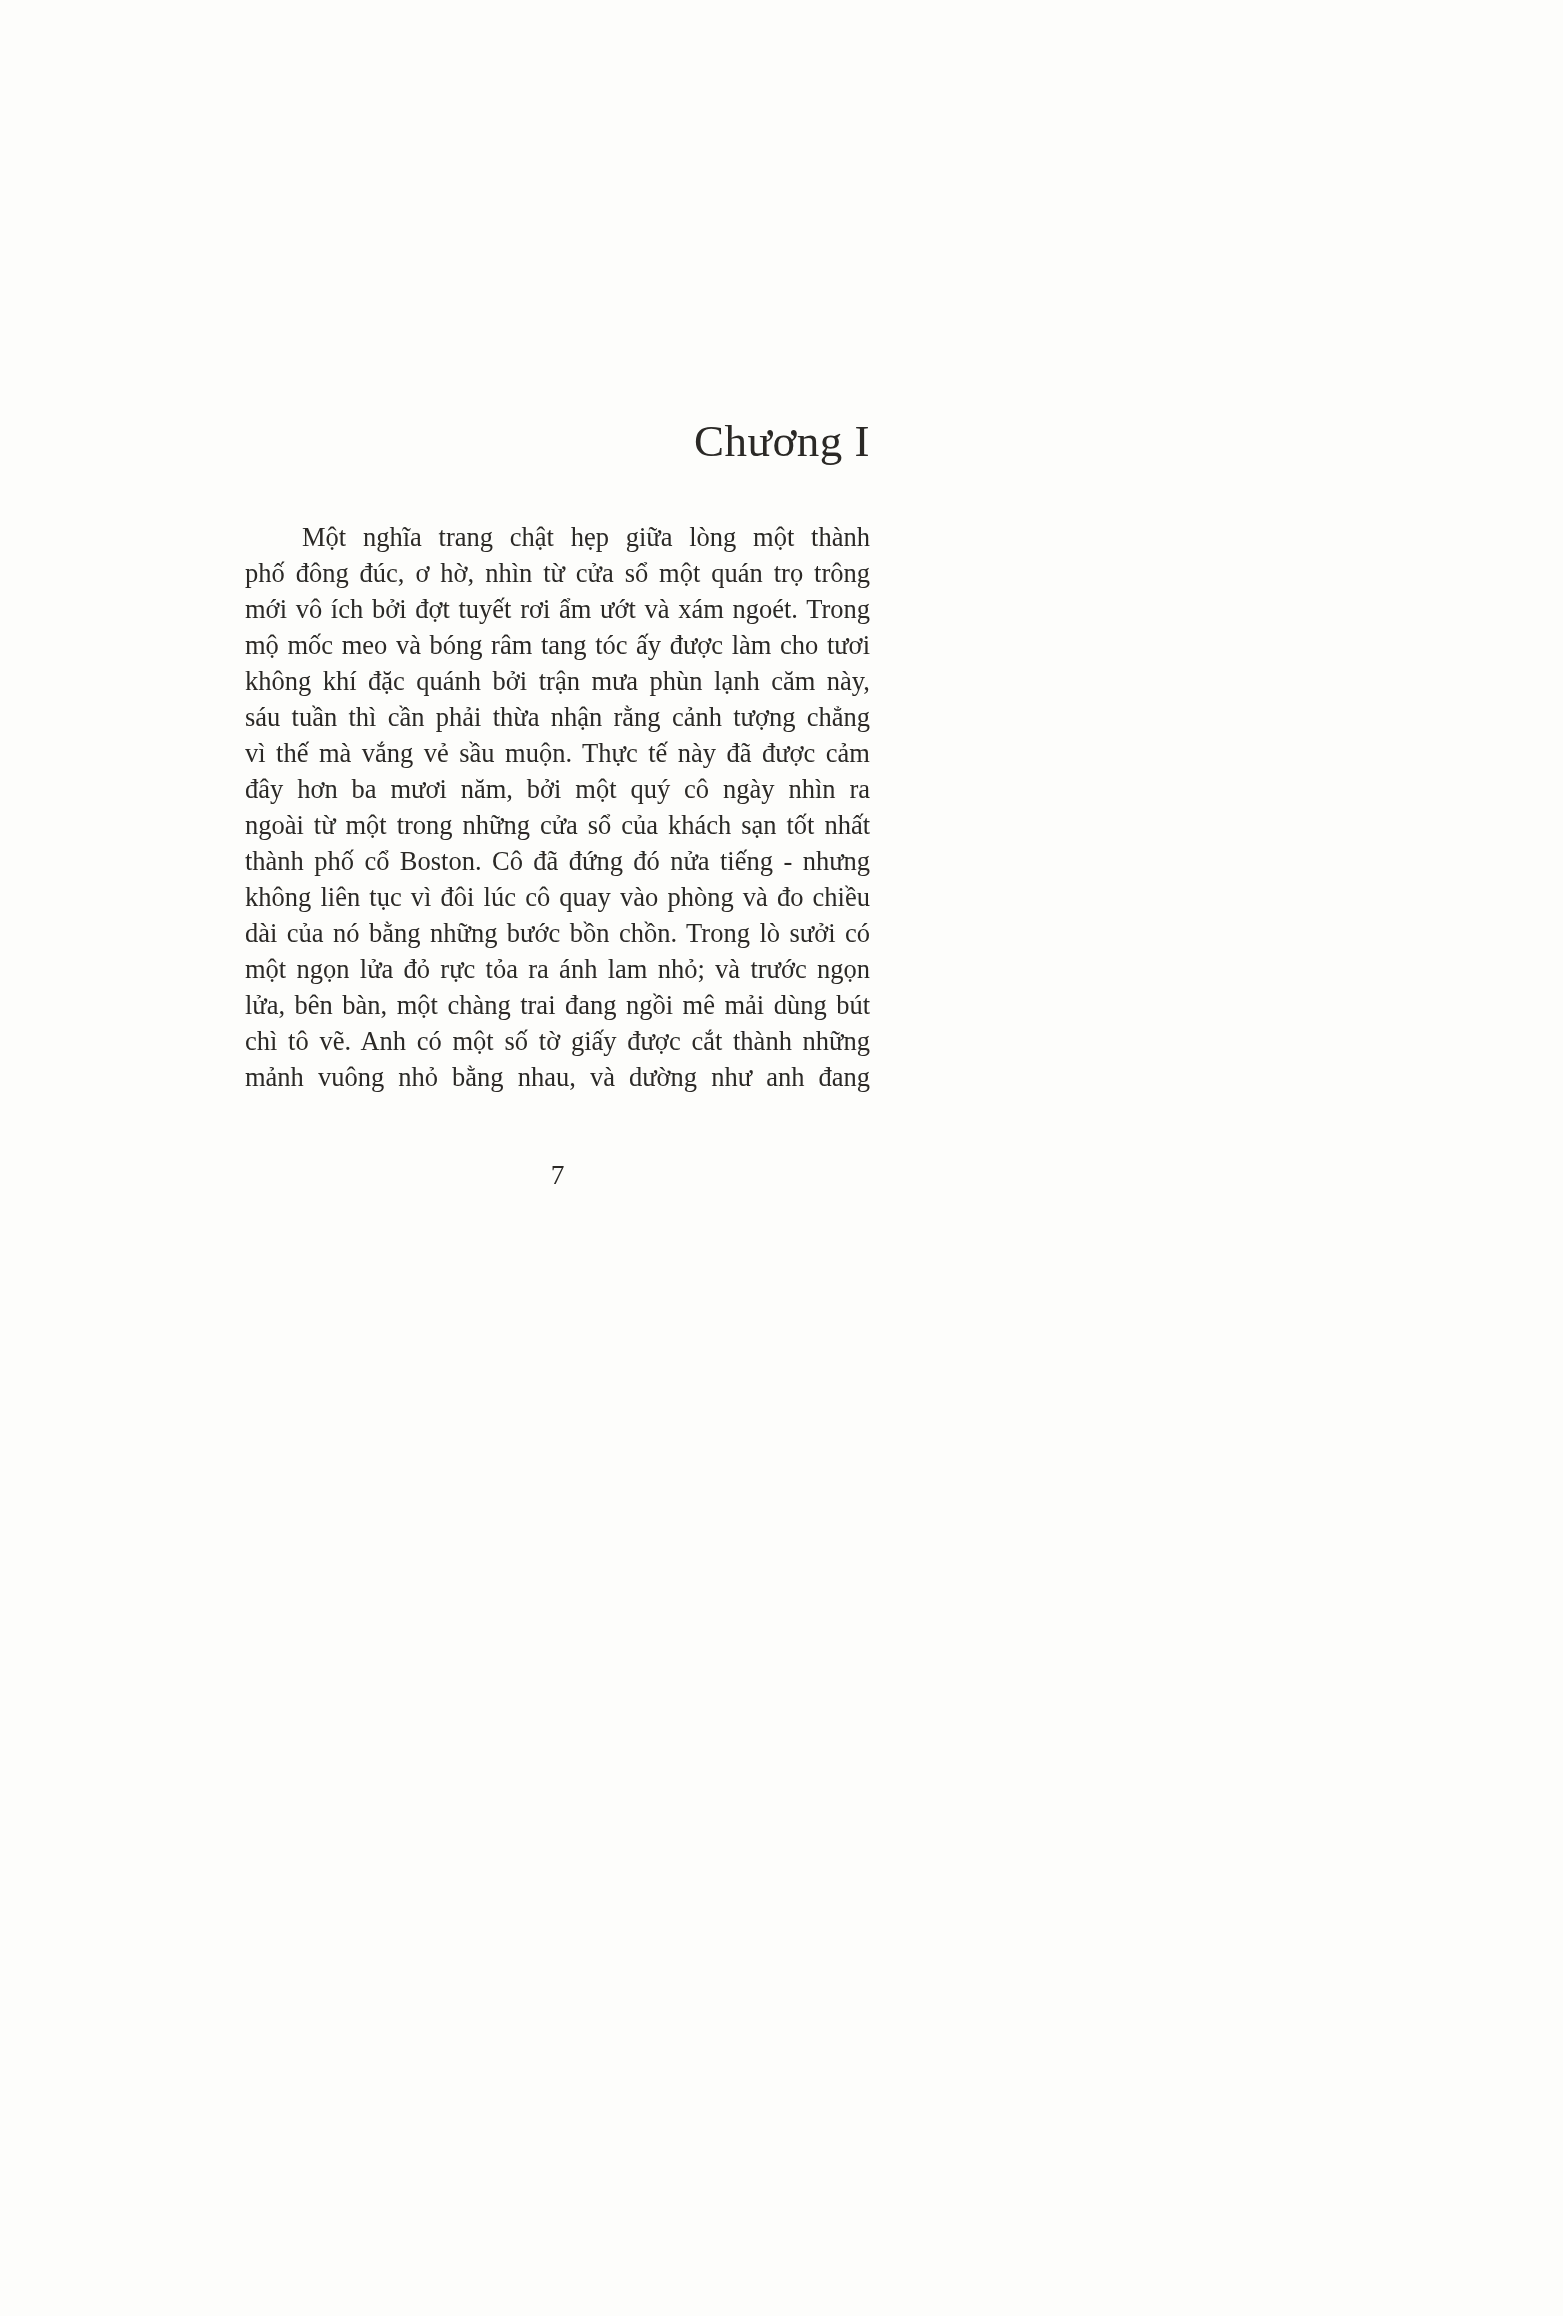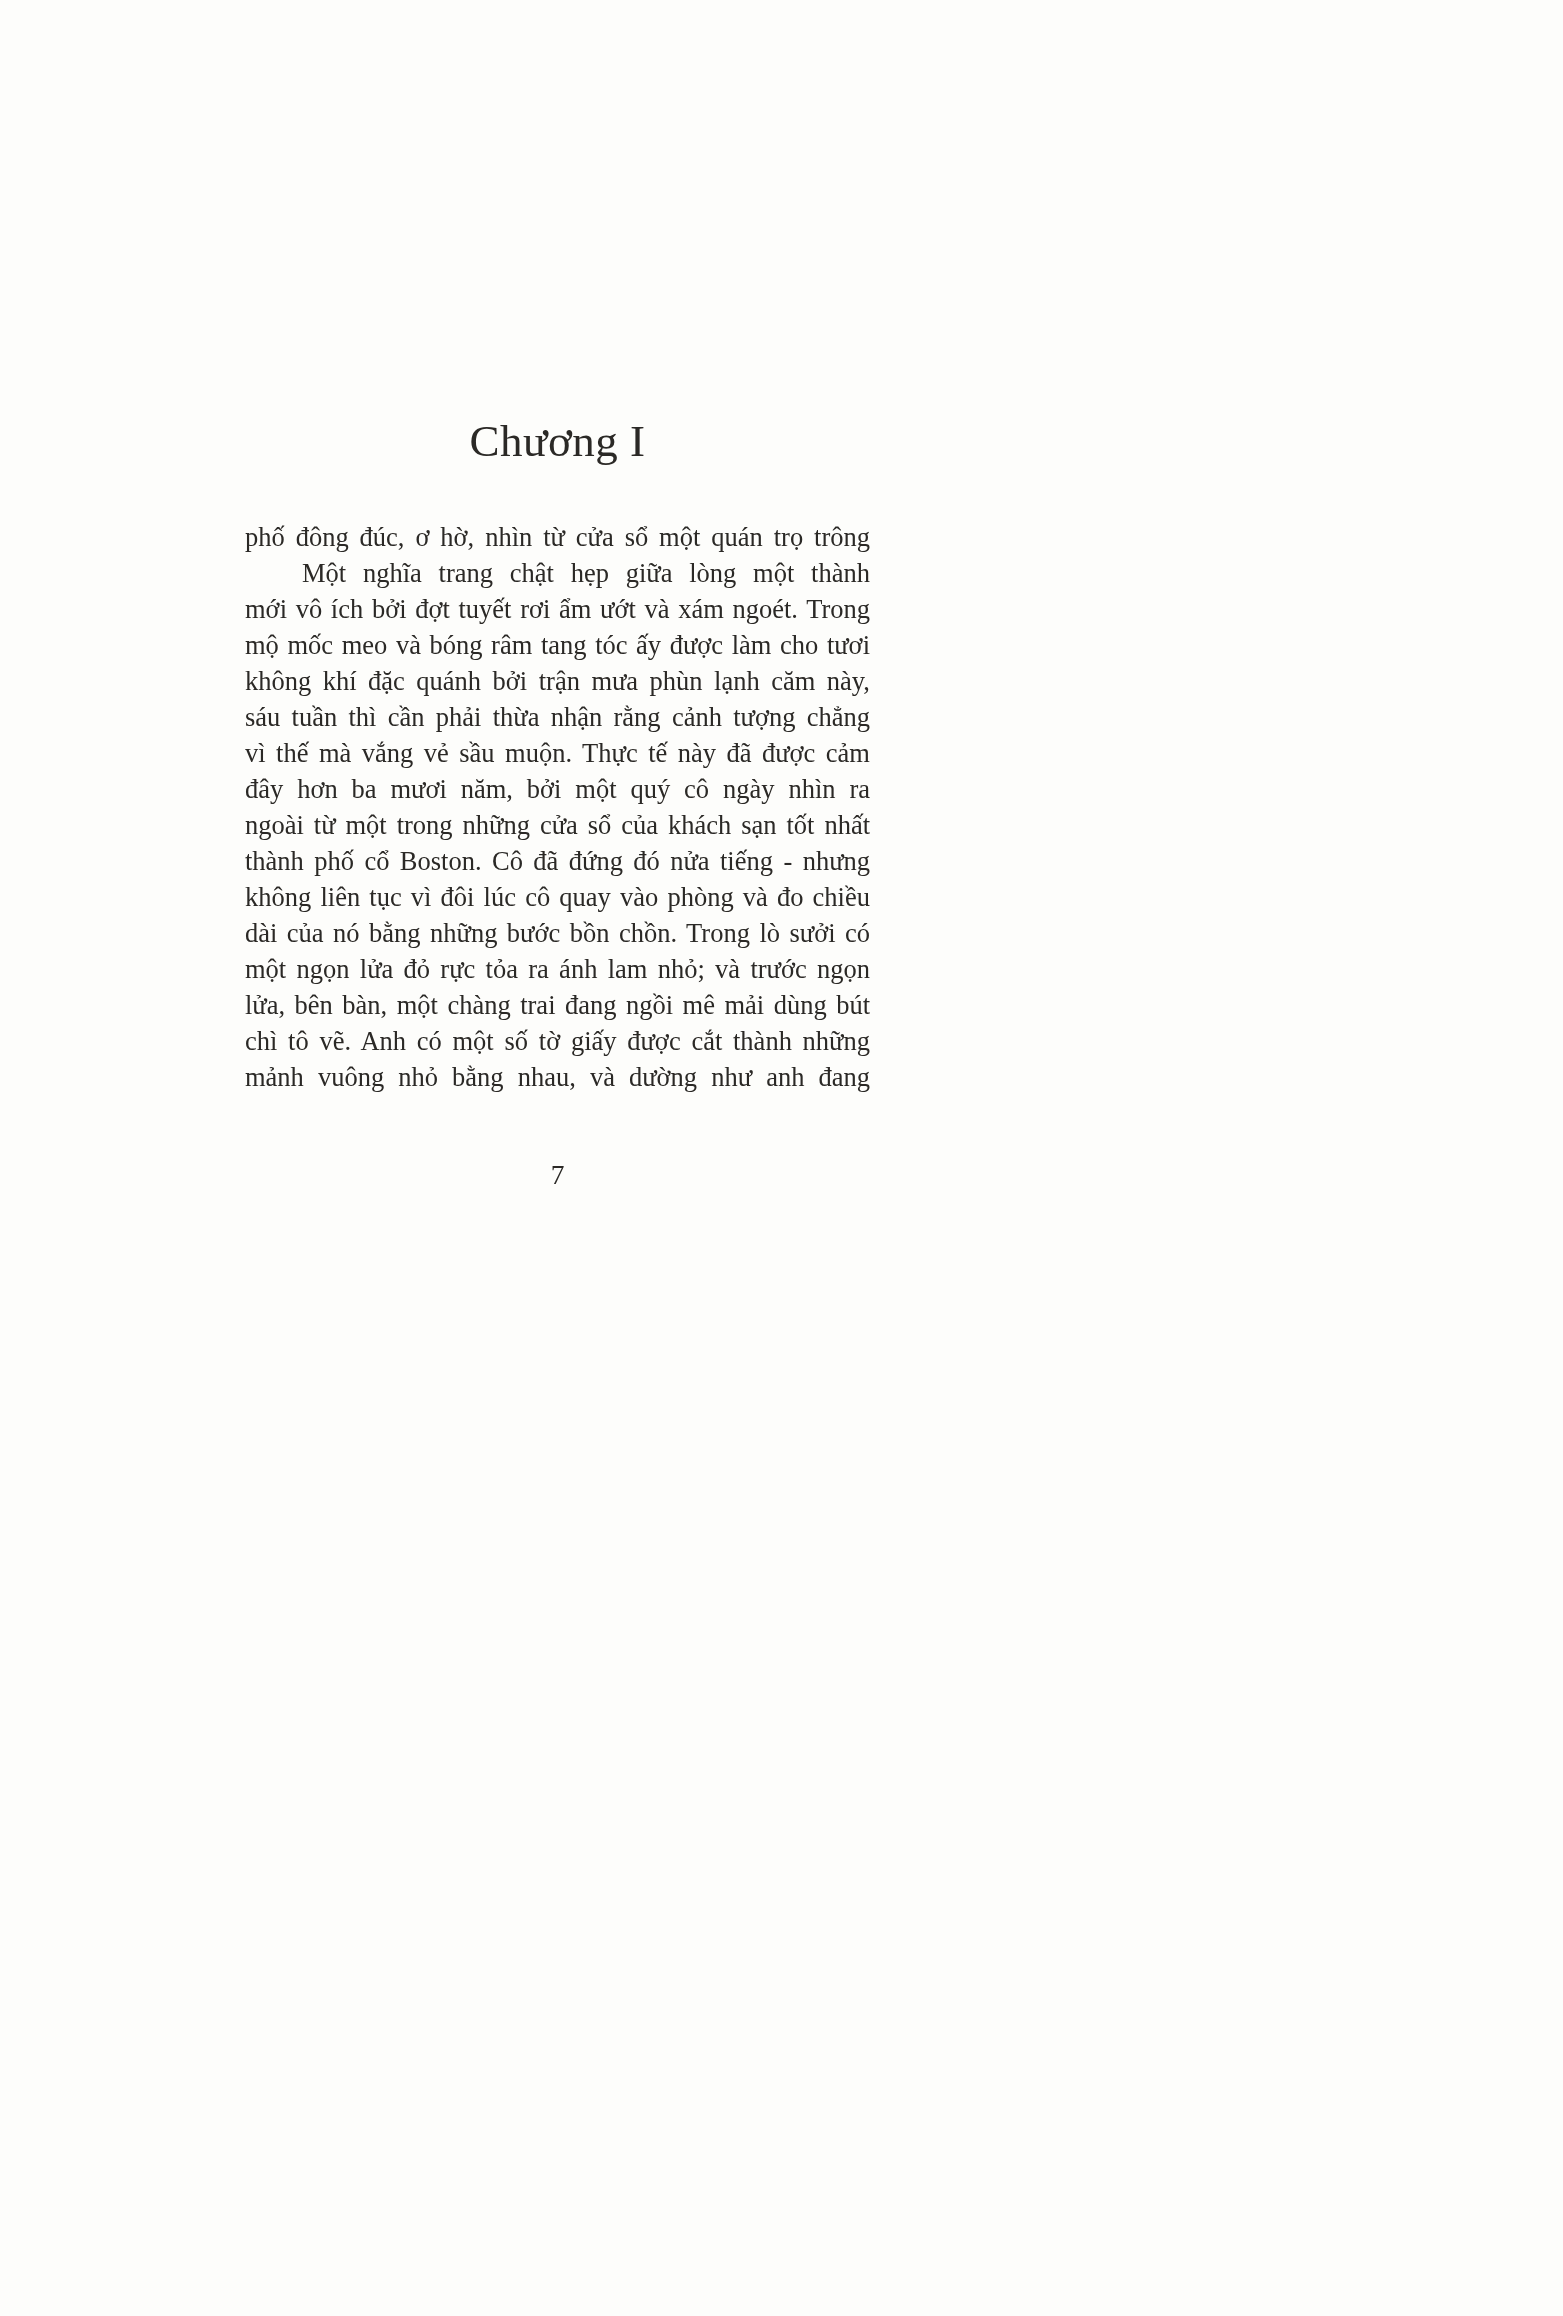--- a/index.html
+++ b/index.html
@@ -21,21 +21,21 @@
   }
   .content-column {
     position: absolute;
     left: 245px;
     top: 0;
     width: 625px;
   }
   .chapter-title {
     margin: 0;
     margin-top: 414px;
-    text-align: center;
+    text-align: right;
     font-size: 45px;
     font-weight: normal;
     line-height: 1.2;
     letter-spacing: 0.5px;
   }
   .body-paragraph {
     margin-top: 51px;
     font-size: 26.5px;
     line-height: 36px;
   }
@@ -56,22 +56,22 @@
     font-size: 27.4px;
   }
 </style>
 </head>
 <body>
 
 <div class="page">
   <div class="content-column">
     <h1 class="chapter-title">Chương I</h1>
     <div class="body-paragraph" id="paragraph">
+        <div class="text-line first-line">Một nghĩa trang chật hẹp giữa lòng một thành</div>
         <div class="text-line">phố đông đúc, ơ hờ, nhìn từ cửa sổ một quán trọ trông</div>
-        <div class="text-line first-line">Một nghĩa trang chật hẹp giữa lòng một thành</div>
         <div class="text-line">mới vô ích bởi đợt tuyết rơi ẩm ướt và xám ngoét. Trong</div>
         <div class="text-line">mộ mốc meo và bóng râm tang tóc ấy được làm cho tươi</div>
         <div class="text-line">không khí đặc quánh bởi trận mưa phùn lạnh căm này,</div>
         <div class="text-line">sáu tuần thì cần phải thừa nhận rằng cảnh tượng chẳng</div>
         <div class="text-line">vì thế mà vắng vẻ sầu muộn. Thực tế này đã được cảm</div>
         <div class="text-line">đây hơn ba mươi năm, bởi một quý cô ngày nhìn ra</div>
         <div class="text-line">ngoài từ một trong những cửa sổ của khách sạn tốt nhất</div>
         <div class="text-line">thành phố cổ Boston. Cô đã đứng đó nửa tiếng - nhưng</div>
         <div class="text-line">không liên tục vì đôi lúc cô quay vào phòng và đo chiều</div>
         <div class="text-line">dài của nó bằng những bước bồn chồn. Trong lò sưởi có</div>

